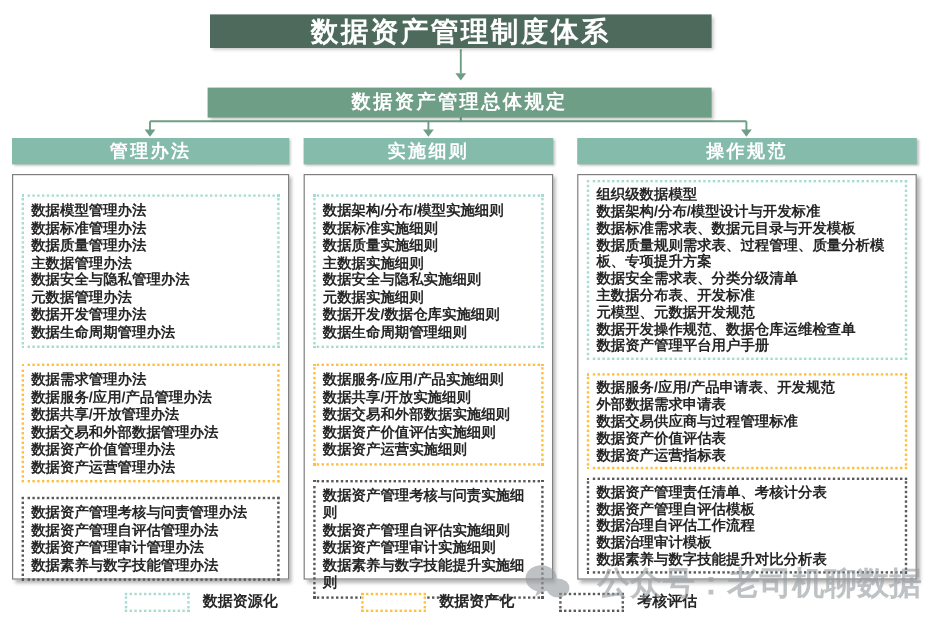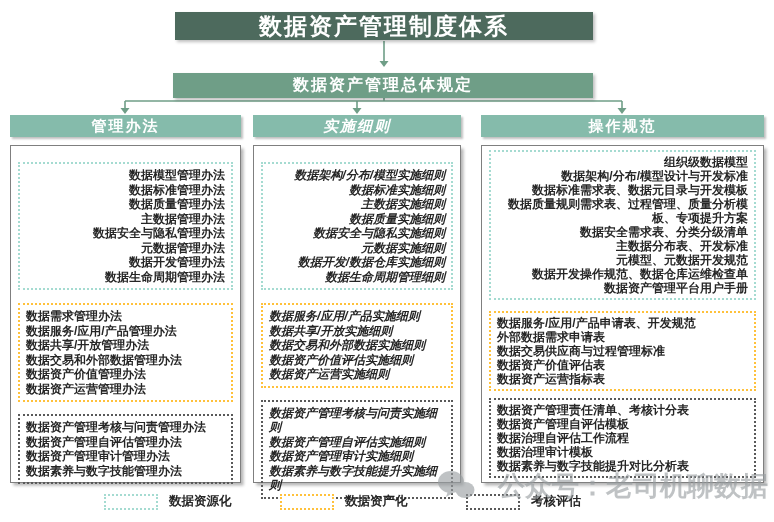--- a/index.html
+++ b/index.html
@@ -12,53 +12,53 @@
     color:#ffffff; font-weight:bold; letter-spacing:2px;
     box-shadow:2px 2px 3px rgba(0,0,0,0.25);
   }
   .title-box    { left:175px; top:12px;  width:418px; height:28px; background:var(--title-bg); font-size:23px; }
   .subtitle-box { left:173px; top:73px;  width:420px; height:25px; background:var(--subtitle-bg); font-size:16px; }
 
   #connectors { position:absolute; left:0; top:0; width:774px; height:522px; pointer-events:none; }
 
   .column { position:absolute; top:115px; }
   .col1 { left:10px;  width:231px; }
-  .col2 { left:253px; width:208px;font-style:italic; }
+  .col2 { left:253px; width:208px; }
   .col3 { left:481px; width:283px; }
 
   .col-header {
     height:22px; background:var(--header-bg); color:#ffffff;
     font-weight:bold; font-size:15px; letter-spacing:2px;
     display:flex; align-items:center; justify-content:center;
     box-shadow:1.5px 1.5px 2px rgba(0,0,0,0.25);
   }
   .col-body {
     margin-top:8px; height:338px; box-sizing:border-box;
     border:1.5px solid #7f7f7f; background:#ffffff;
     box-shadow:2.5px 2.5px 3px rgba(0,0,0,0.3);
     padding:0 7px; display:flex; flex-direction:column;
   }
   .list-box {
     border:2px dotted; padding:4px 6px;
     font-size:12px; font-weight:bold; color:#262626; line-height:14.5px;
   }
-  .list-box.resource { border-color:var(--resource-border);text-align:right; }
+  .list-box.resource { border-color:var(--resource-border); }
   .list-box.asset    { border-color:var(--asset-border); }
   .list-box.assess   { border-color:var(--assess-border); }
 
   .col1 .b1, .col2 .b1 { margin-top:16px; }
   .col1 .b2, .col2 .b2 { margin-top:13px; }
   .col1 .b3, .col2 .b3 { margin-top:12px; }
   .col3 .list-box { line-height:14px; padding:3px 6px; }
   .col3 .b1 { margin-top:4px; }
   .col3 .b2 { margin-top:11px; }
   .col3 .b3 { margin-top:7px; }
 
   .legend-item { position:absolute; top:493px; display:flex; align-items:center; gap:11px; }
-  .li1 { left:104px; } .li2 { left:280px; } .li3 { left:466px; }
+  .li1 { left:104px; } .li2 { left:301px; } .li3 { left:466px; }
   .legend-swatch { width:50px; height:12px; border:2.5px dotted; background:#fff; }
   .legend-swatch.resource { border-color:var(--resource-border); }
   .legend-swatch.asset    { border-color:var(--asset-border); }
   .legend-swatch.assess   { border-color:var(--assess-border); }
   .legend-label { font-size:12.5px; font-weight:bold; color:#262626; }
 
   .watermark {
     position:absolute; left:436px; top:468px; display:flex; align-items:center; gap:22px;
     color:var(--watermark); opacity:0.62; font-size:27px; font-weight:bold;
     white-space:nowrap; pointer-events:none;
@@ -116,22 +116,22 @@
       </div>
   </div>
 </div>
 
 <div class="column col2">
   <div class="col-header">实施细则</div>
   <div class="col-body">
     <div class="list-box resource b1">
         <div class="li">数据架构/分布/模型实施细则</div>
         <div class="li">数据标准实施细则</div>
+        <div class="li">数据质量实施细则</div>
         <div class="li">主数据实施细则</div>
-        <div class="li">数据质量实施细则</div>
         <div class="li">数据安全与隐私实施细则</div>
         <div class="li">元数据实施细则</div>
         <div class="li">数据开发/数据仓库实施细则</div>
         <div class="li">数据生命周期管理细则</div>
       </div>
     <div class="list-box asset b2">
         <div class="li">数据服务/应用/产品实施细则</div>
         <div class="li">数据共享/开放实施细则</div>
         <div class="li">数据交易和外部数据实施细则</div>
         <div class="li">数据资产价值评估实施细则</div>

